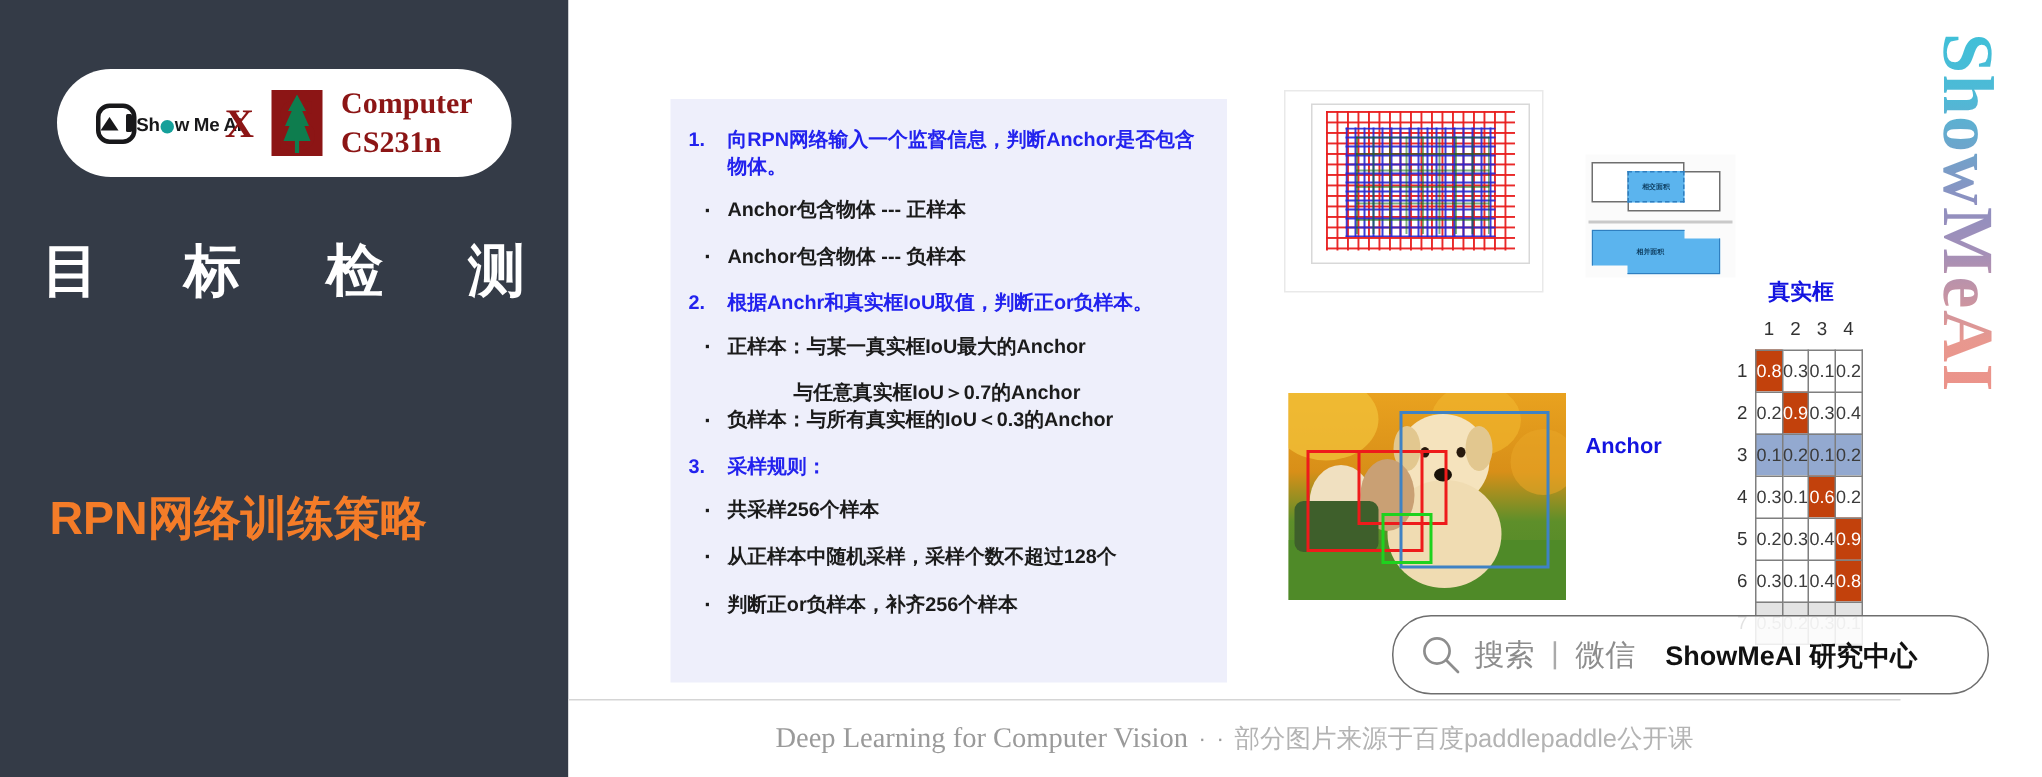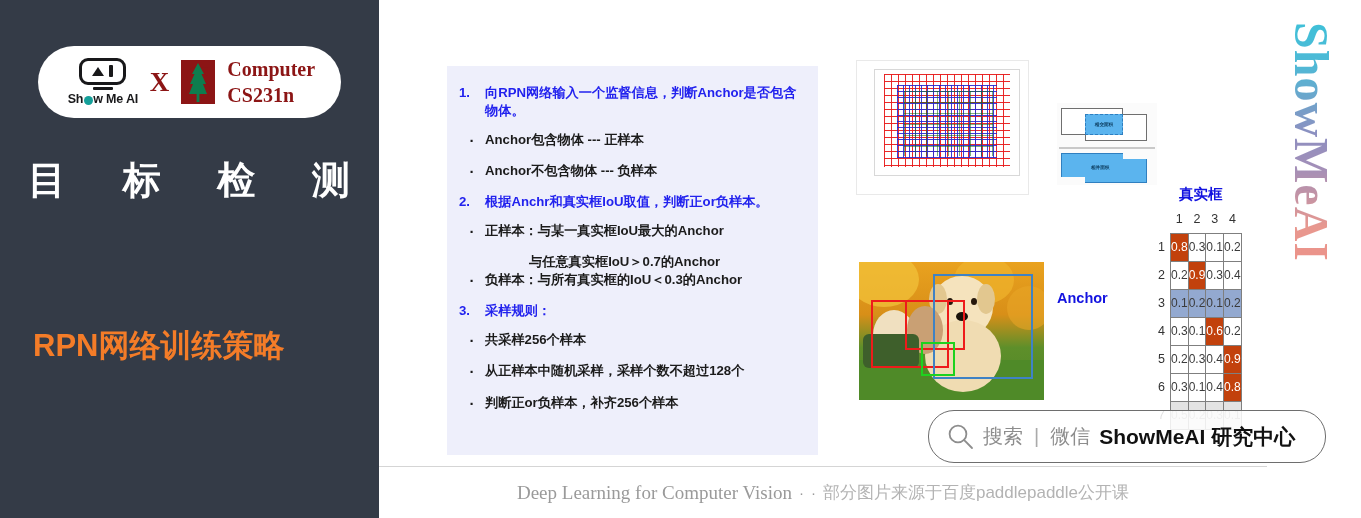--- a/index.html
+++ b/index.html
@@ -18,21 +18,21 @@
     background: #343b47;
   }
   .logo-pill {
     position: absolute; left: 38px; top: 46px;
     width: 303px; height: 72px;
     background: #ffffff;
     border-radius: 36px;
     display: flex; align-items: center; justify-content: center;
     gap: 8px;
   }
-  .smai-mark { display: flex; flex-direction: column; align-items: center; width: 78px; }
+  .smai-mark { display: flex; flex-direction: row; align-items: center; width: 78px; }
   .smai-screen {
     width: 47px; height: 27px;
     border: 3.5px solid #18181a;
     border-radius: 9px;
     display: flex; align-items: center; justify-content: center;
     gap: 5px;
   }
   .smai-caret {
     width: 0; height: 0;
     border-left: 6px solid transparent;
@@ -232,21 +232,21 @@
     position: absolute; left: 549px; top: 410px;
     width: 398px; height: 53px;
     border: 1.6px solid #6e6e6e; border-radius: 26px;
     background: rgba(255,255,255,0.86);
     display: flex; align-items: center; gap: 9px;
     padding: 0 18px;
   }
   .mag { width: 27px; height: 27px; flex: 0 0 27px; }
   .sp-gray { font-size: 20px; color: #8d8d8d; white-space: nowrap; }
   .sp-sep  { font-size: 20px; color: #aaaaaa; padding: 0 2px; }
-  .sp-bold { font-size: 21px; font-weight: bold; color: #111111; white-space: nowrap; }
+  .sp-bold { font-size: 18px; font-weight: bold; color: #111111; white-space: nowrap; margin-left: 11px; }
 
   
   .footer {
     position: absolute; left: 0; bottom: 0;
     width: 888px; height: 52px;
     border-top: 1px solid #d5d5d5;
     display: flex; align-items: center; justify-content: center;
     gap: 7px; white-space: nowrap;
     background: #fff;
   }
@@ -308,21 +308,21 @@
         <div class="bl num">
           <span class="marker">1.</span>
           <span class="txt">向RPN网络输入一个监督信息，判断Anchor是否包含物体。</span>
         </div>
         <div class="bl dot">
           <span class="marker">·</span>
           <span class="txt">Anchor包含物体 --- 正样本</span>
         </div>
         <div class="bl dot">
           <span class="marker">·</span>
-          <span class="txt">Anchor不包含物体 --- 负样本</span>
+          <span class="txt">Anchor包含物体 --- 负样本</span>
         </div>
         <div class="bl num">
           <span class="marker">2.</span>
           <span class="txt">根据Anchr和真实框IoU取值，判断正or负样本。</span>
         </div>
         <div class="bl dot">
           <span class="marker">·</span>
           <span class="txt">正样本：与某一真实框IoU最大的Anchor</span>
         </div>
         <div class="bl indent">

